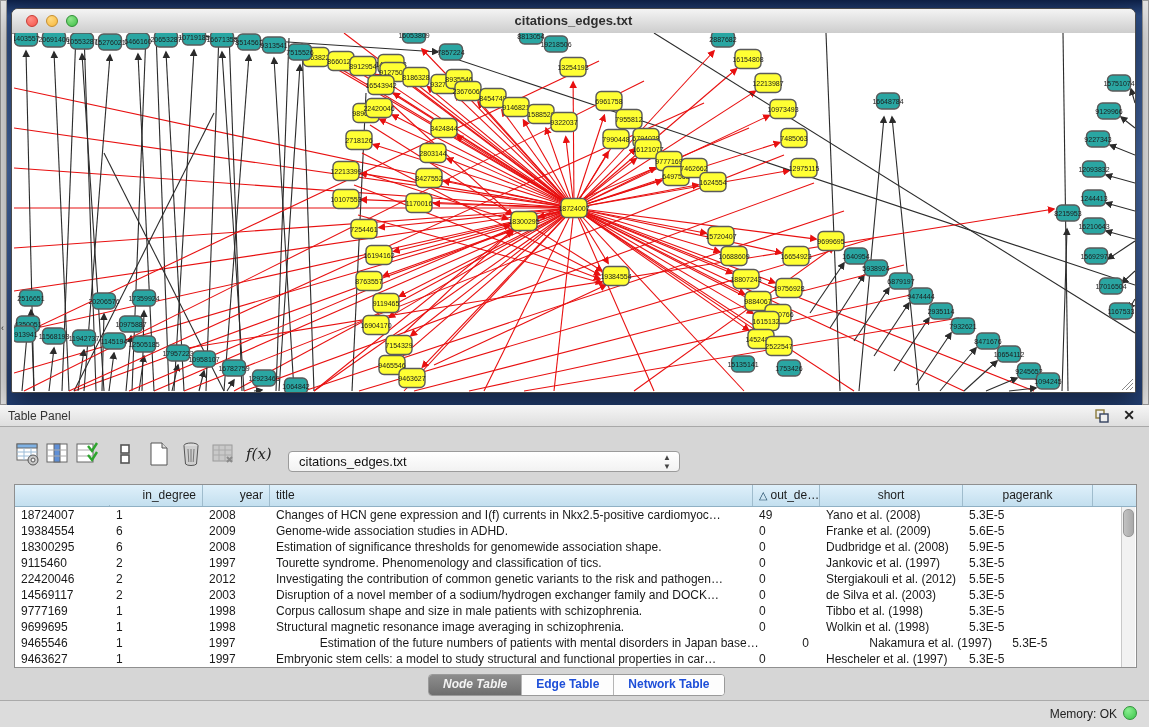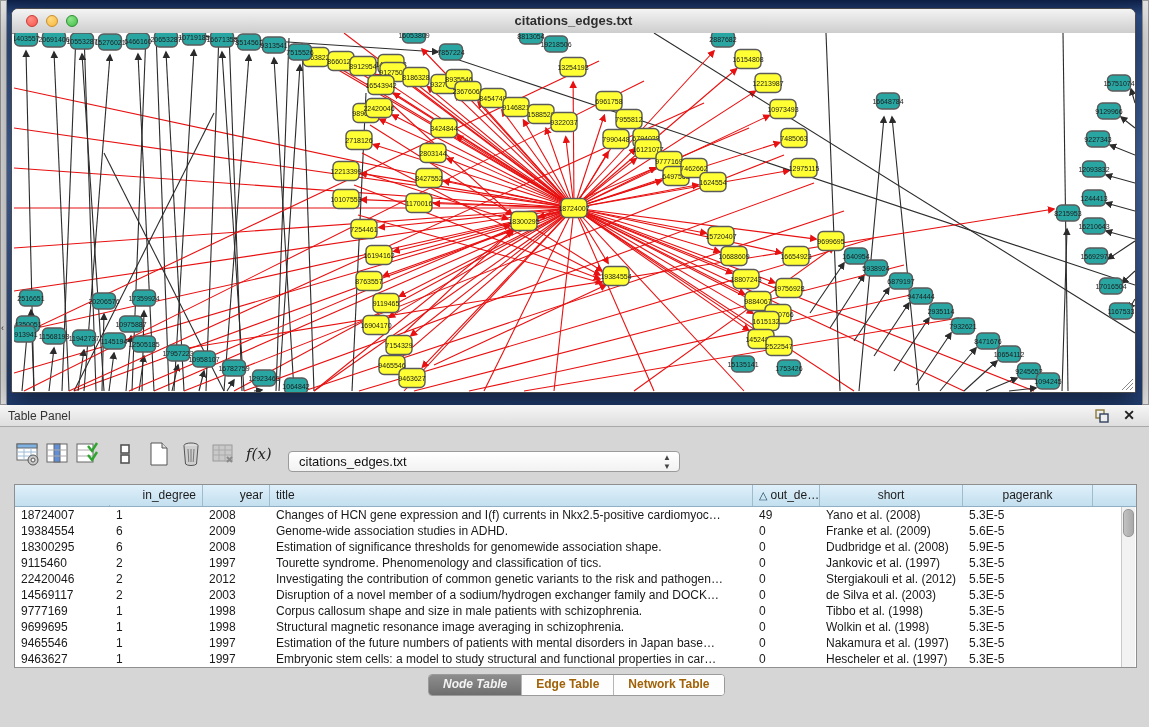--- a/index.html
+++ b/index.html
@@ -49,21 +49,21 @@
   .tr{display:flex;height:16px;}
   .td{font-size:12px;color:#191919;line-height:16px;box-sizing:border-box;
       padding:0 6px;overflow:hidden;white-space:nowrap;}
   #vscroll{position:absolute;right:1px;top:22px;width:13px;height:160px;
     background:#f2f2f2;border-left:1px solid #c9c9c9;}
   #vthumb{position:absolute;left:1px;top:2px;width:9px;height:26px;border-radius:5px;
     background:linear-gradient(90deg,#c2c2c2,#a9a9a9);border:1px solid #979797;}
   
   #tabs{position:absolute;left:428px;top:247px;height:20px;display:flex;
     border:1px solid #9a9a9a;border-radius:4px;overflow:hidden;background:#fff;}
-  .tab{font-size:12px;font-weight:bold;line-height:19px;padding:0 14px;color:#a16207;
+  .tab{font-size:12px;font-weight:bold;line-height:19px;padding:0 14px;color:#1d4ed8;
        border-right:1px solid #b5b5b5;background:#fdfdfd;}
   .tab:last-child{border-right:none;}
   .tab.active{background:linear-gradient(#8d8d8d,#6e6e6e);color:#f4f4f4;font-style:italic;}
   
   #statusbar{position:absolute;left:0;top:700px;width:1149px;height:27px;
     background:#dcdcdc;border-top:1px solid #aaa;box-sizing:border-box;}
   #memory{position:absolute;right:32px;top:6px;font-size:12px;color:#222;}
   #mem-dot{position:absolute;right:12px;top:5px;width:14px;height:14px;border-radius:50%;
     background:radial-gradient(circle at 35% 30%,#8aef90,#3cc44a);border:1px solid #2f9239;box-sizing:border-box;}
 </style>
@@ -878,21 +878,21 @@
             <div class="td" style="width: 67px;">1998</div>
             <div class="td" style="width: 483px;">Structural magnetic resonance image averaging in schizophrenia.</div>
             <div class="td" style="width: 67px;">0</div>
             <div class="td" style="width: 143px;">Wolkin et al. (1998)</div>
             <div class="td" style="width: 130px;">5.3E-5</div>
           </div>
           <div class="tr">
             <div class="td" style="width: 95px;">9465546</div>
             <div class="td" style="width: 93px;">1</div>
             <div class="td" style="width: 67px;">1997</div>
-            <div class="td" style="width: 483px;">Estimation of the future numbers of patients with mental disorders in Japan base…</div>
+            <div class="td" style="width: 483px; margin-left: 44px;">Estimation of the future numbers of patients with mental disorders in Japan base…</div>
             <div class="td" style="width: 67px;">0</div>
             <div class="td" style="width: 143px;">Nakamura et al. (1997)</div>
             <div class="td" style="width: 130px;">5.3E-5</div>
           </div>
           <div class="tr">
             <div class="td" style="width: 95px;">9463627</div>
             <div class="td" style="width: 93px;">1</div>
             <div class="td" style="width: 67px;">1997</div>
             <div class="td" style="width: 483px;">Embryonic stem cells: a model to study structural and functional properties in car…</div>
             <div class="td" style="width: 67px;">0</div>
@@ -905,13 +905,17 @@
       </div>
     </div>
 
     <div id="tabs">
         <div class="tab active">Node Table</div>
         <div class="tab">Edge Table</div>
         <div class="tab">Network Table</div>
       </div>
   </div>
 
+  <div id="statusbar">
+    <span id="memory">Memory: OK</span>
+    <span id="mem-dot"></span>
+  </div>
 </div>
 
 </body></html>

